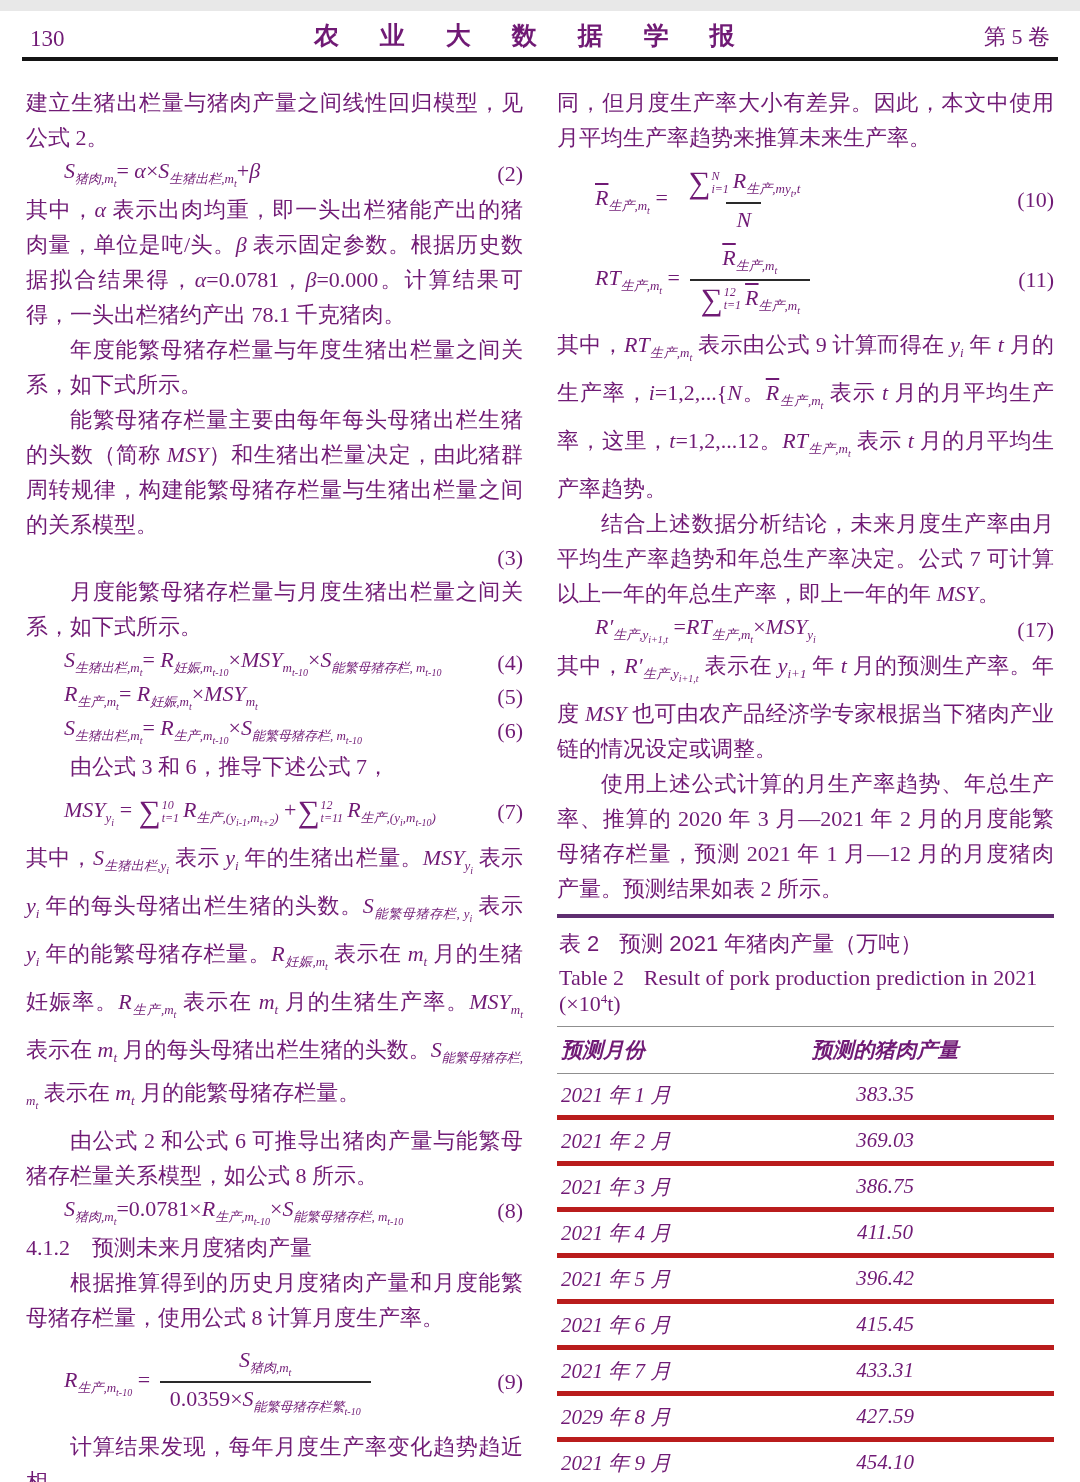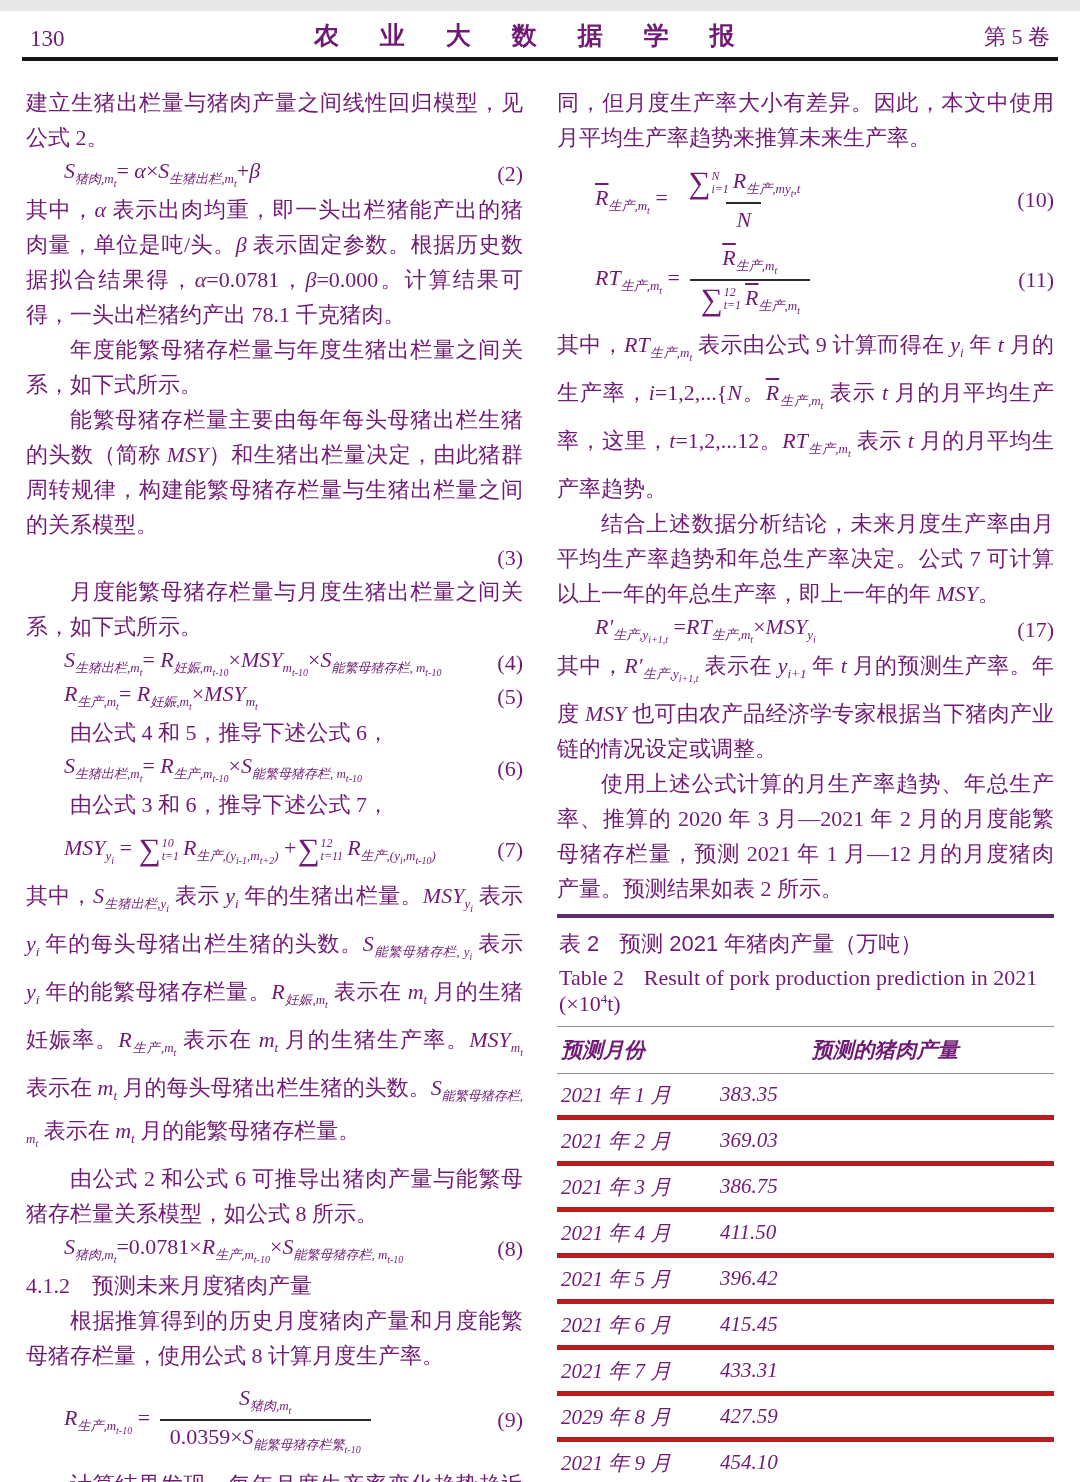--- a/index.html
+++ b/index.html
@@ -43,21 +43,21 @@
   .tcap-en .cap-prefix{margin-right:0.9em;}
   .tcap-en sup{font-size:13px;}
   .tbl{width:100%;border-collapse:collapse;font-style:italic;}
   .tbl th{font-family:"Liberation Sans","DejaVu Sans",sans-serif;font-weight:700;font-size:21px;
     border-top:1.5px solid #8f8f8f;border-bottom:1.5px solid #8f8f8f;padding:9px 4px;}
   .tbl th.h-month{text-align:left;width:32%;}
   .tbl th.h-value{text-align:center;width:68%;}
   .tbl td{font-size:21px;padding:6.5px 4px;border-bottom:5px solid #b91c1c;}
   .tbl tr:last-child td{border-bottom:none;}
   .cell-month{text-align:left;}
-  .cell-value{}
+  .cell-value{text-align:center;}
 </style>
 </head>
 <body>
 
 <div class="page" style="--purple: #5f2e70;">
   <div class="pg-header">
     <span class="page-num">130</span>
     <span class="jtitle">农 业 大 数 据 学 报</span>
     <span class="volume">第 5 卷</span>
   </div>
@@ -78,21 +78,20 @@
         </div>
         <p class="para indent"><span class="ft">月度能繁母猪存栏量与月度生猪出栏量之间关系，如下式所示。</span></p>
         <div class="formula">
           <span class="fbody"><span class="fv">S</span><span class="fs">生猪出栏,</span><span class="fs sv">m</span><span class="fss">t</span><span class="ft">= </span><span class="fv">R</span><span class="fs">妊娠,</span><span class="fs sv">m</span><span class="fss">t-10</span><span class="ft">×</span><span class="fv">MSY</span><span class="fs sv">m</span><span class="fss">t-10</span><span class="ft">×</span><span class="fv">S</span><span class="fs">能繁母猪存栏, </span><span class="fs sv">m</span><span class="fss">t-10</span></span>
           <span class="fnumlab">(4)</span>
         </div>
         <div class="formula">
           <span class="fbody"><span class="fv">R</span><span class="fs">生产,</span><span class="fs sv">m</span><span class="fss">t</span><span class="ft">= </span><span class="fv">R</span><span class="fs">妊娠,</span><span class="fs sv">m</span><span class="fss">t</span><span class="ft">×</span><span class="fv">MSY</span><span class="fs sv">m</span><span class="fss">t</span></span>
           <span class="fnumlab">(5)</span>
         </div>
-        <p class="para indent"><span class="ft">由公式 4 和 5，推导下述公式 6，</span></p>
         <div class="formula">
           <span class="fbody"><span class="fv">S</span><span class="fs">生猪出栏,</span><span class="fs sv">m</span><span class="fss">t</span><span class="ft">= </span><span class="fv">R</span><span class="fs">生产,</span><span class="fs sv">m</span><span class="fss">t-10</span><span class="ft">×</span><span class="fv">S</span><span class="fs">能繁母猪存栏, </span><span class="fs sv">m</span><span class="fss">t-10</span></span>
           <span class="fnumlab">(6)</span>
         </div>
         <p class="para indent"><span class="ft">由公式 3 和 6，推导下述公式 7，</span></p>
         <div class="formula tall">
           <span class="fbody"><span class="fv">MSY</span><span class="fs sv">y</span><span class="fss">i</span><span class="ft"> = </span><span class="sum">
               <span class="sigma">∑</span>
               <span class="limstack">
                 <span class="lim">10</span>

